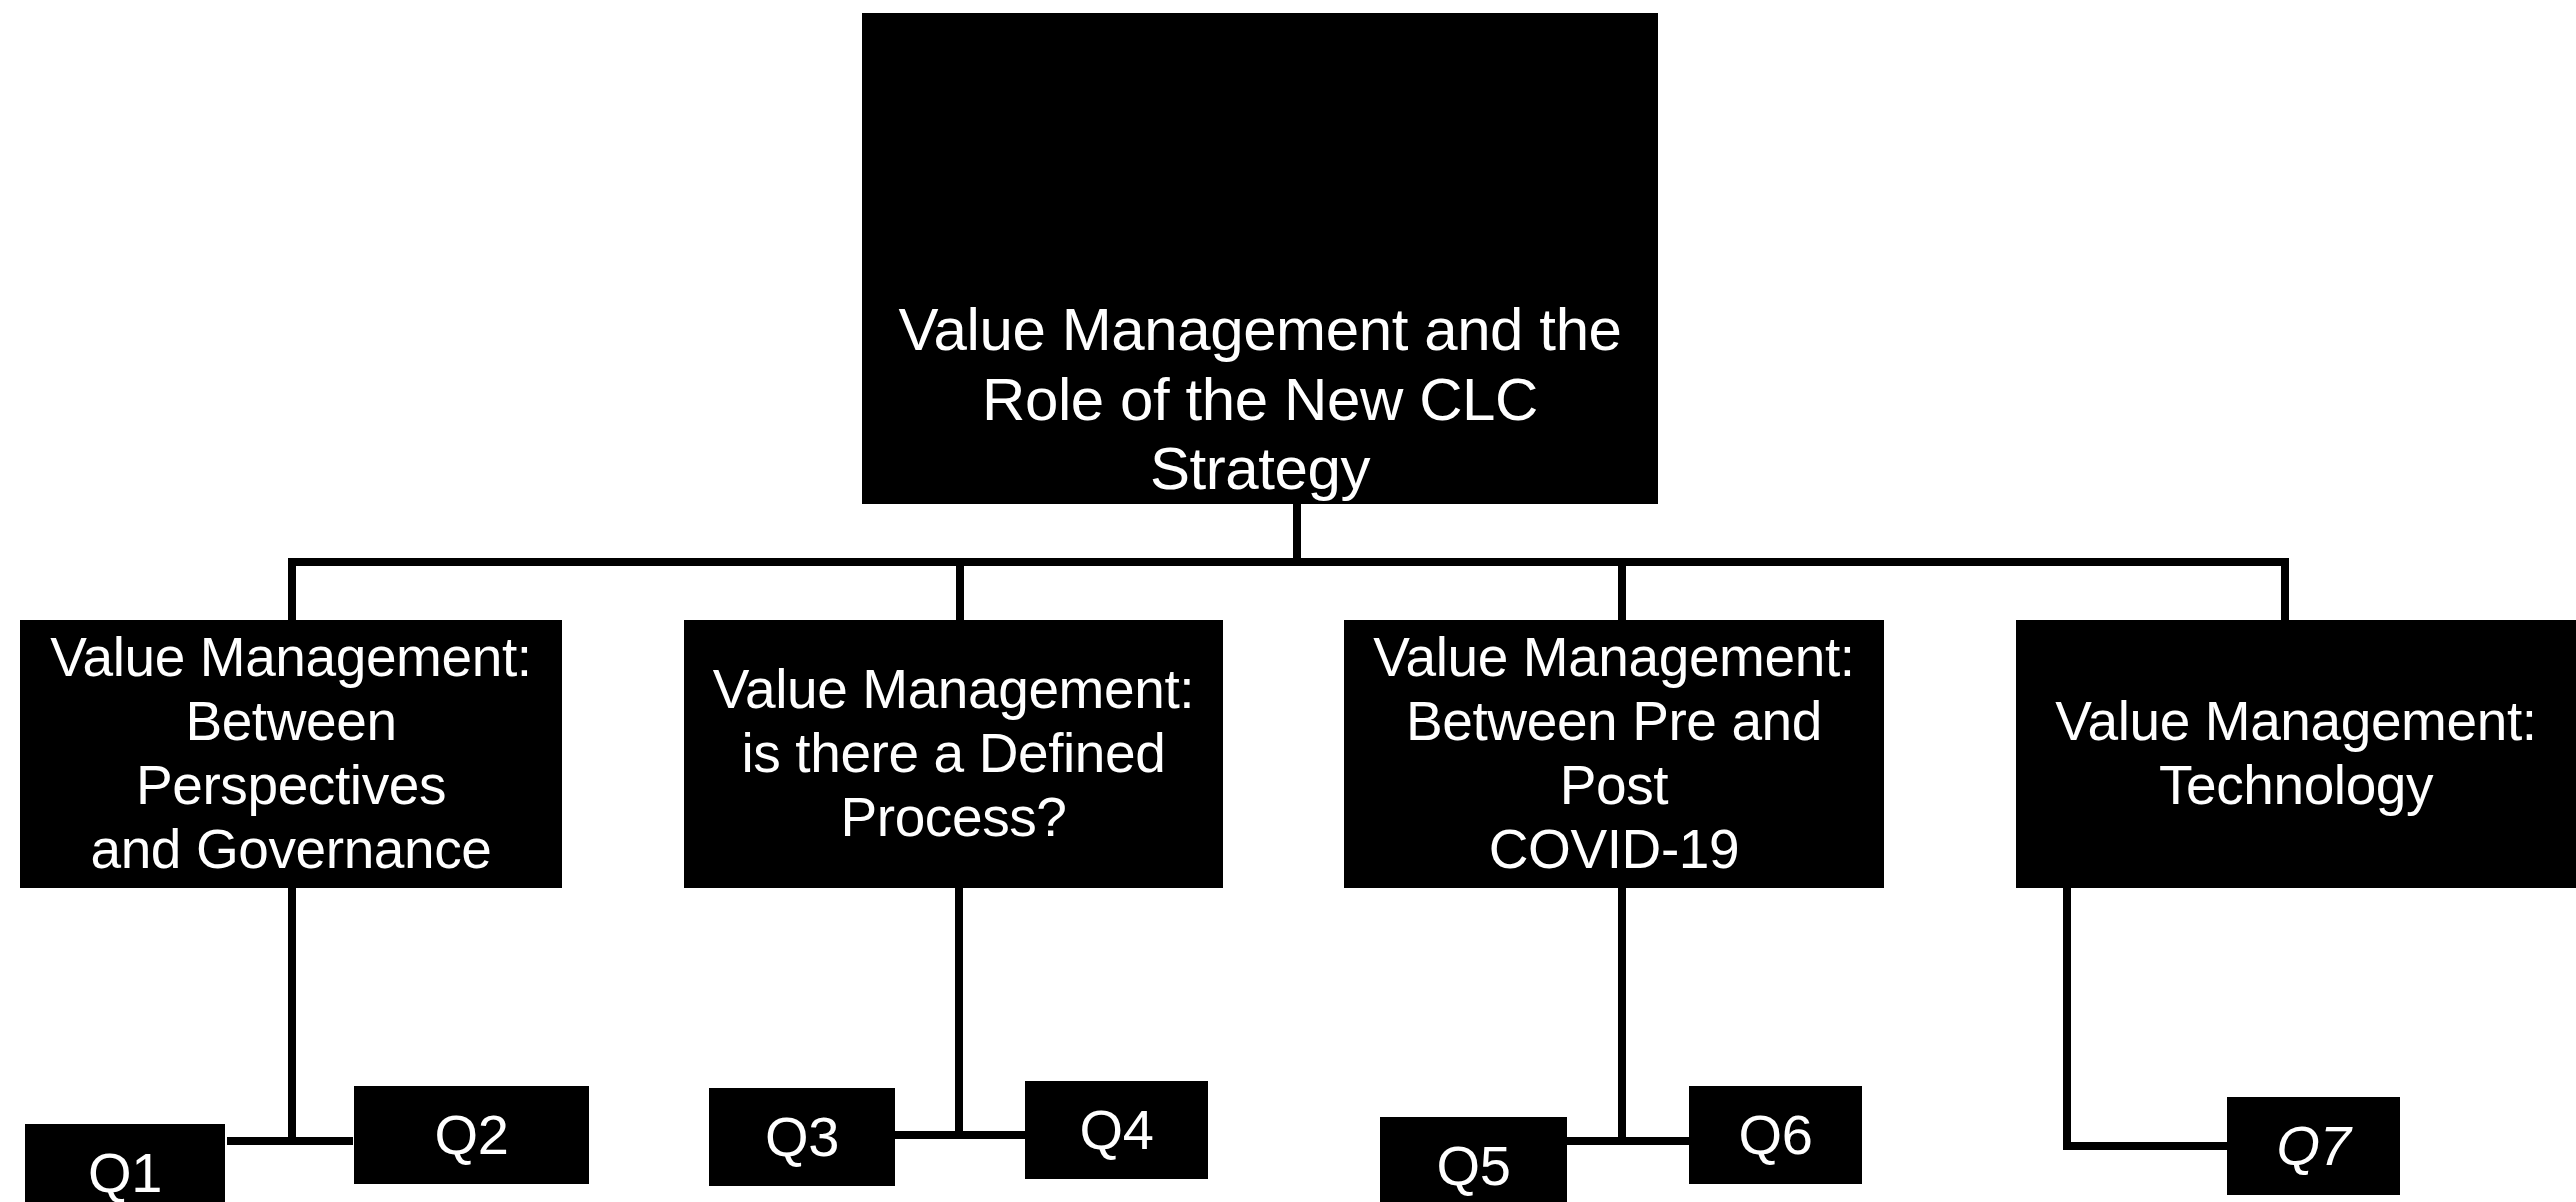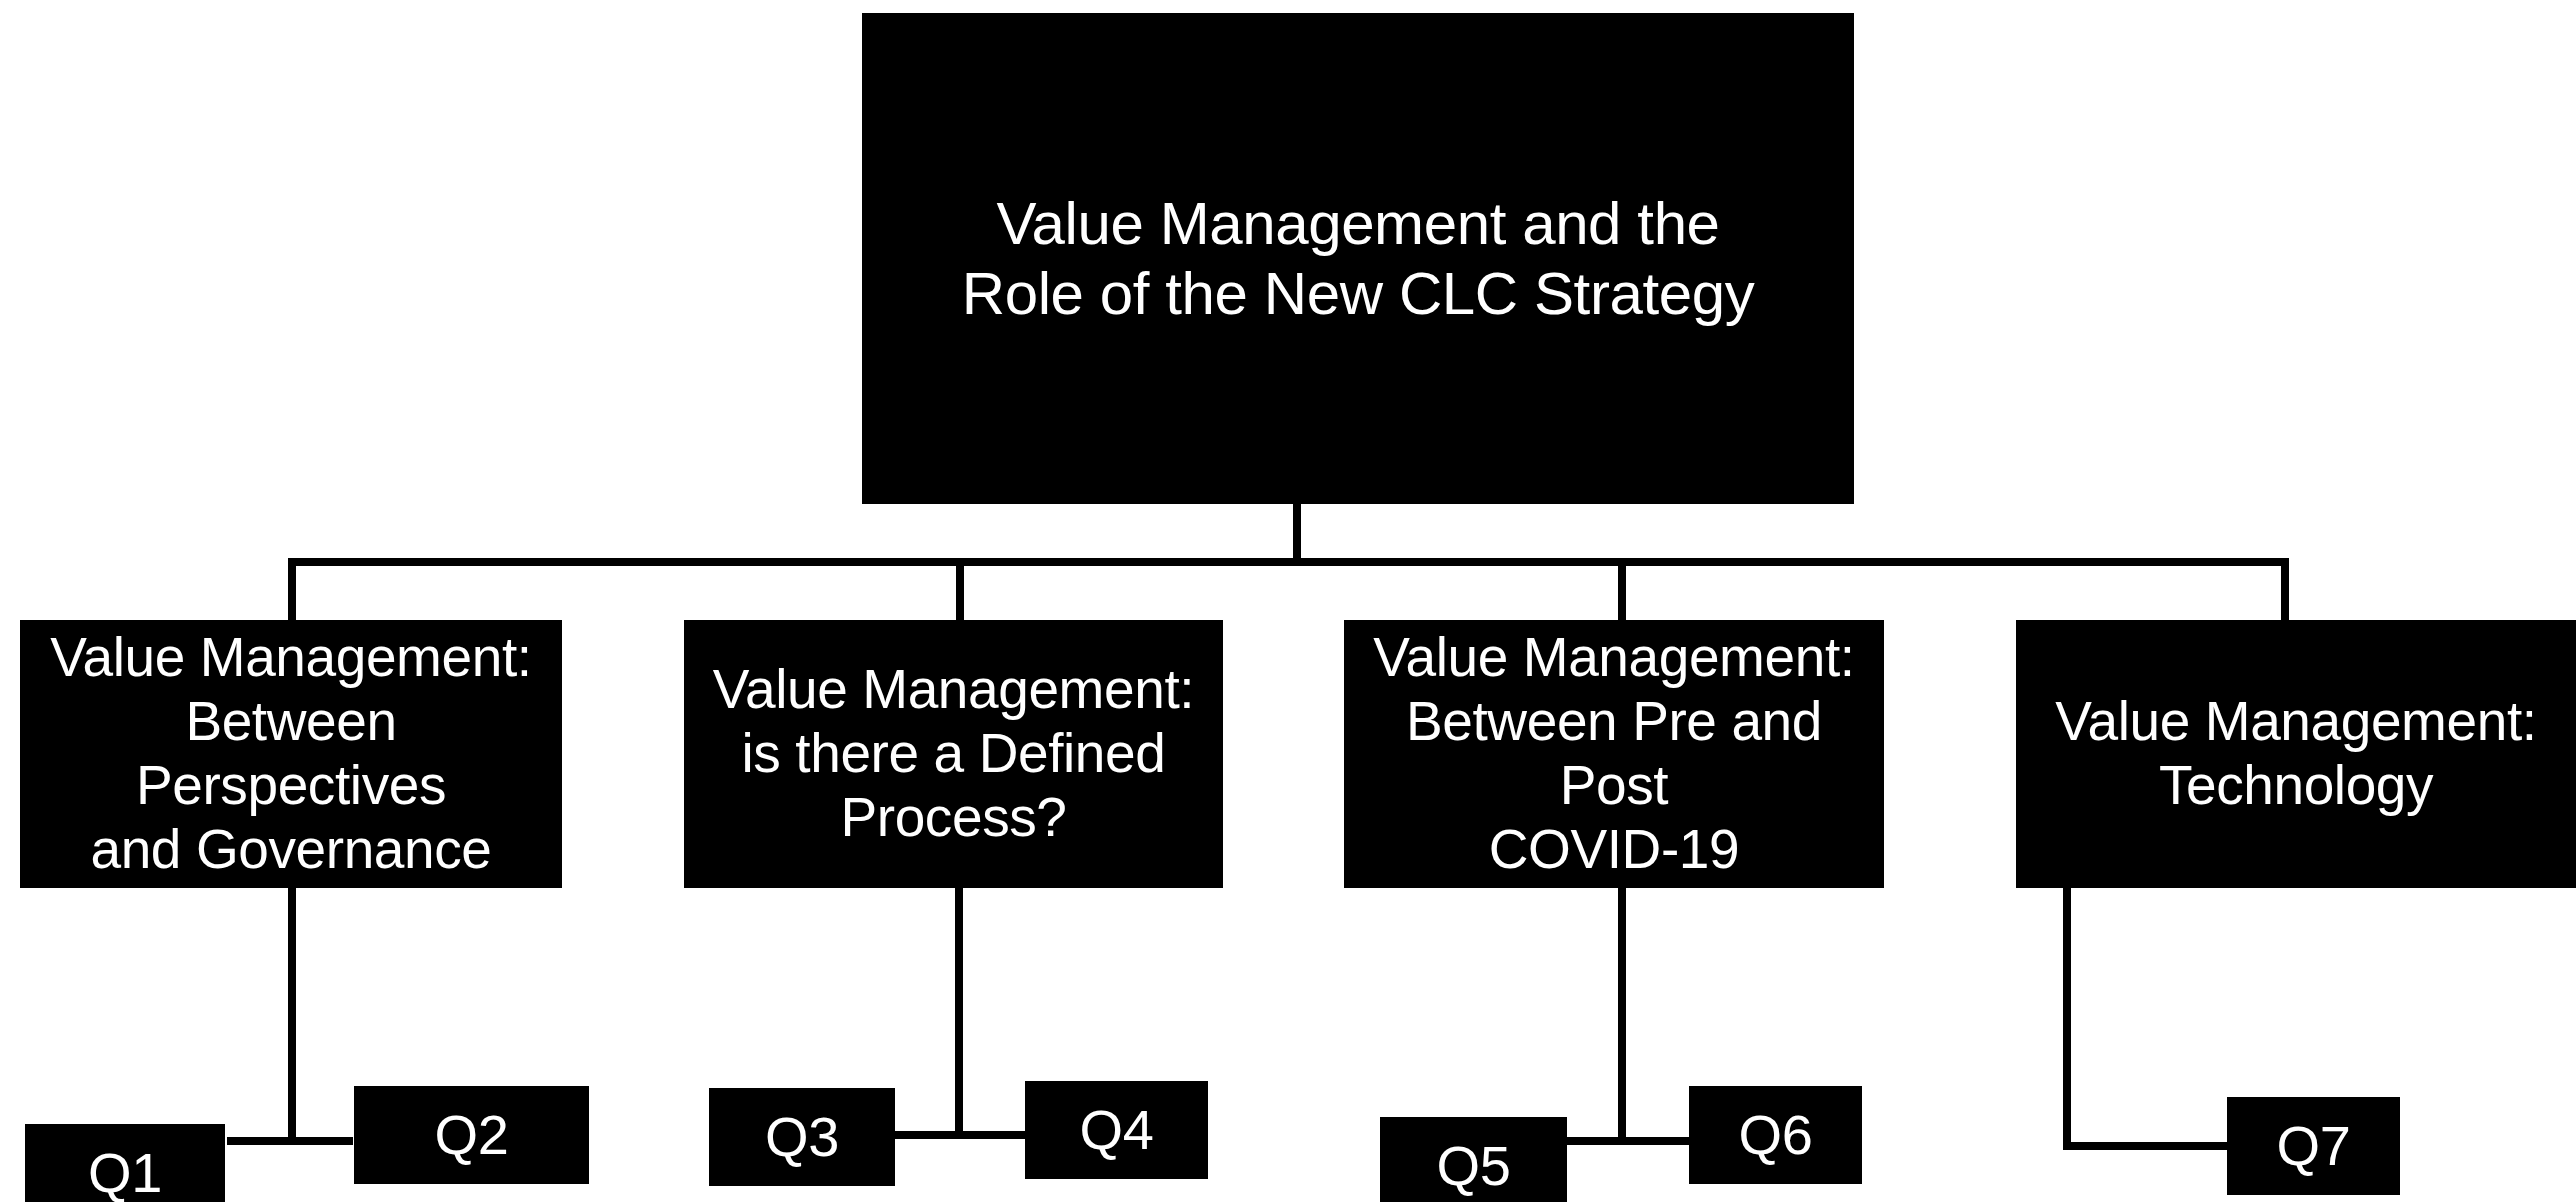--- a/index.html
+++ b/index.html
@@ -35,23 +35,24 @@
     display: block;
     width: 100%;
     padding: 0 7.2px;
     box-sizing: border-box;
     white-space: pre-line;
   }
   
   #root-node {
     left: 862px;
     top: 13px;
-    width: 992px;
+    width: 796px;
     height: 491px;
     font-size: 60px;
+    align-items: flex-end;
   }
   
   .theme-node {
     top: 620px;
     height: 268px;
     font-size: 55px;
   }
   #theme-node-1 { left: 20px;   width: 542px; }
   #theme-node-2 { left: 684px;  width: 539px; }
   #theme-node-3 { left: 1344px; width: 540px; }
@@ -60,21 +61,21 @@
   .q-node {
     height: 98px;
     font-size: 56px;
   }
   #q-node-1 { left: 25px;   top: 1124px; width: 200px; }
   #q-node-2 { left: 354px;  top: 1086px; width: 235px; }
   #q-node-3 { left: 709px;  top: 1088px; width: 186px; }
   #q-node-4 { left: 1025px; top: 1081px; width: 183px; }
   #q-node-5 { left: 1380px; top: 1117px; width: 187px; }
   #q-node-6 { left: 1689px; top: 1086px; width: 173px; }
-  #q-node-7 { left: 2227px; top: 1097px; width: 173px; }
+  #q-node-7 { left: 2227px; top: 1097px; width: 173px; font-style: italic; }
 
   
   .conn {
     position: absolute;
     background: #000000;
   }
   .conn-v { width: 8px; }
   .conn-h { height: 8px; }
 
   

